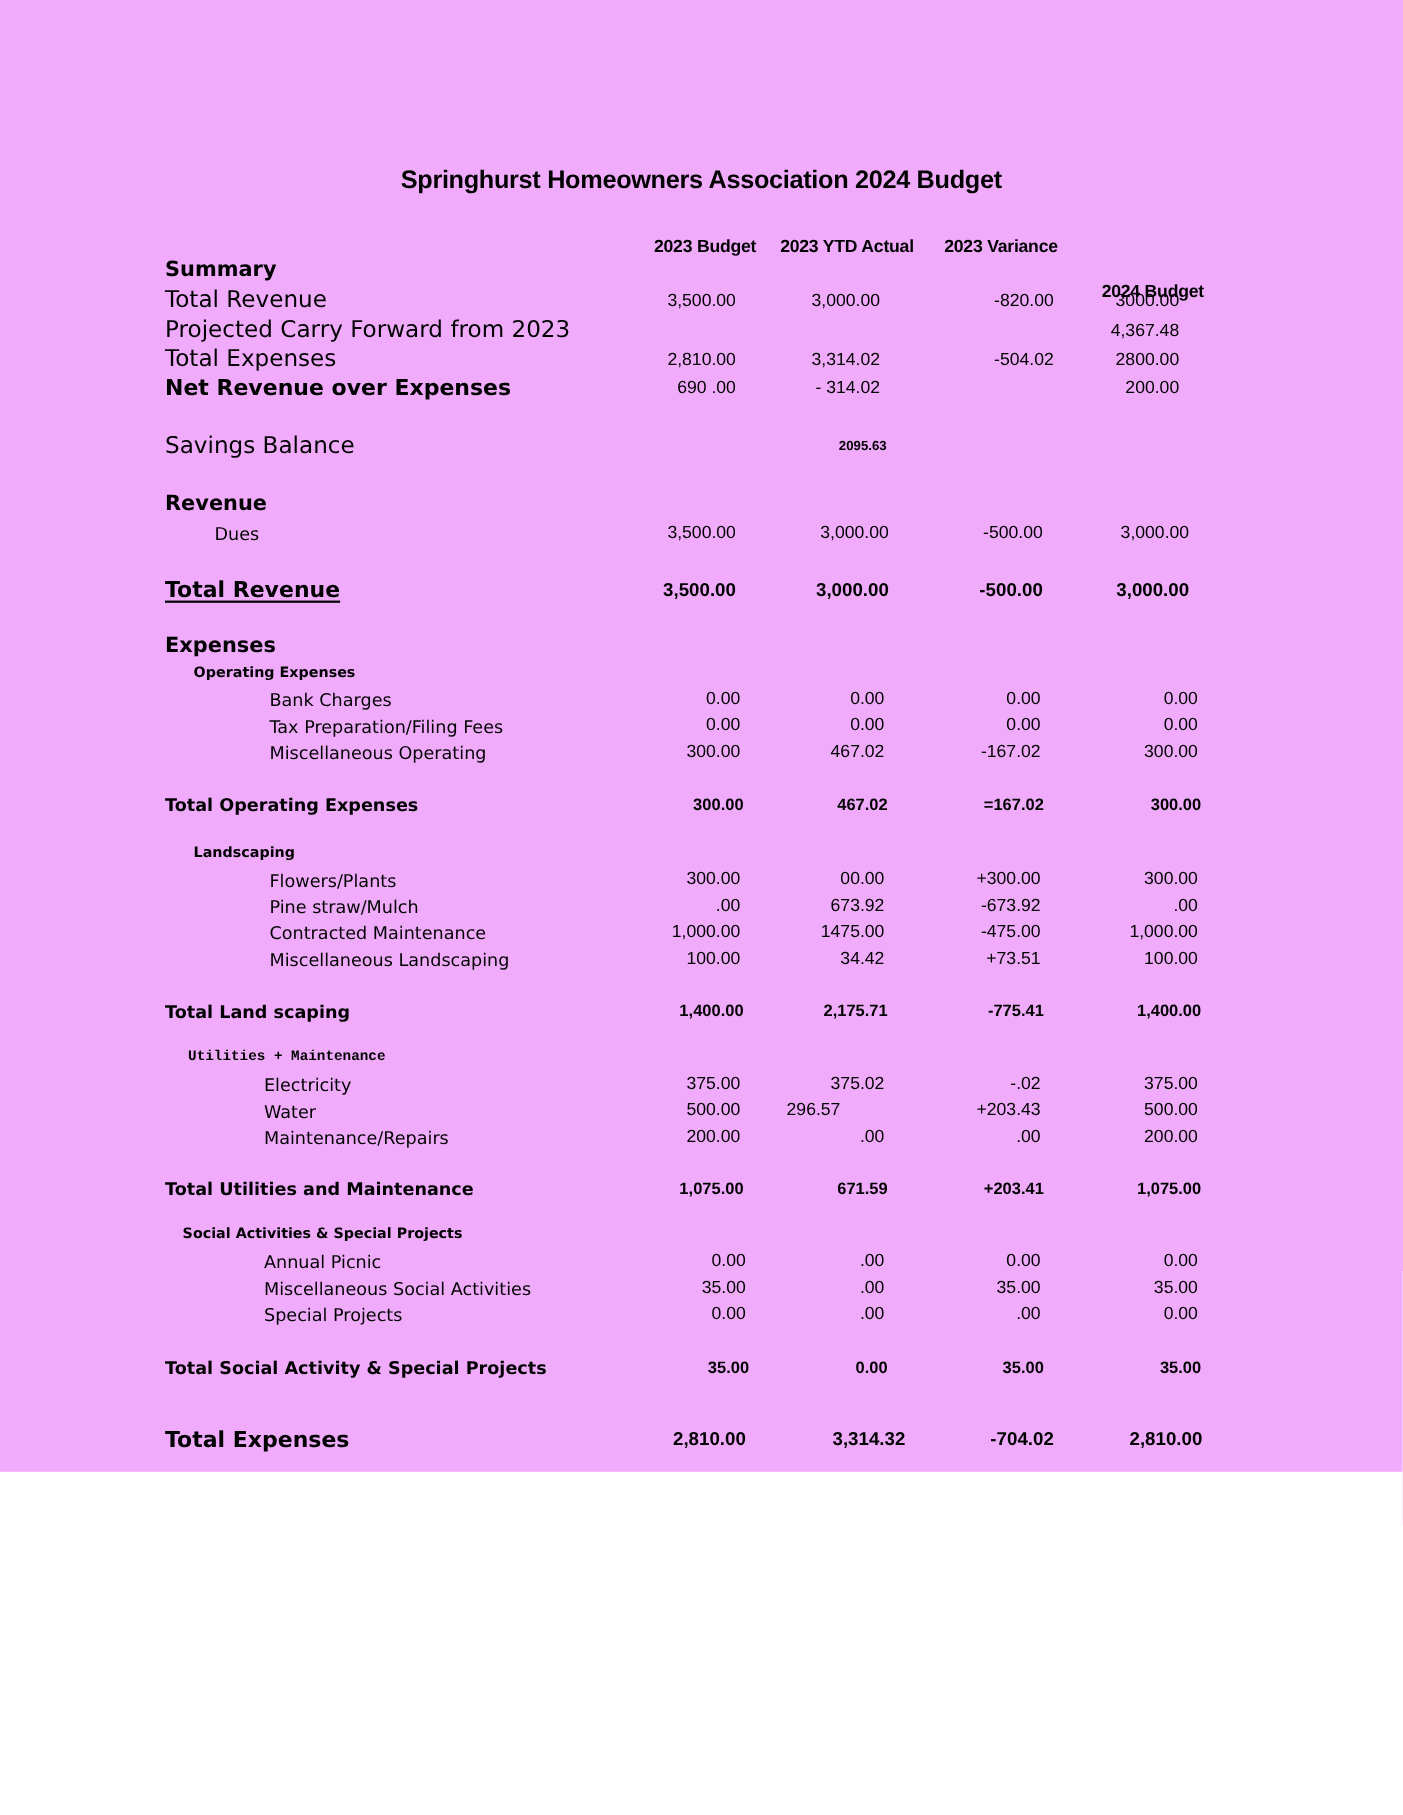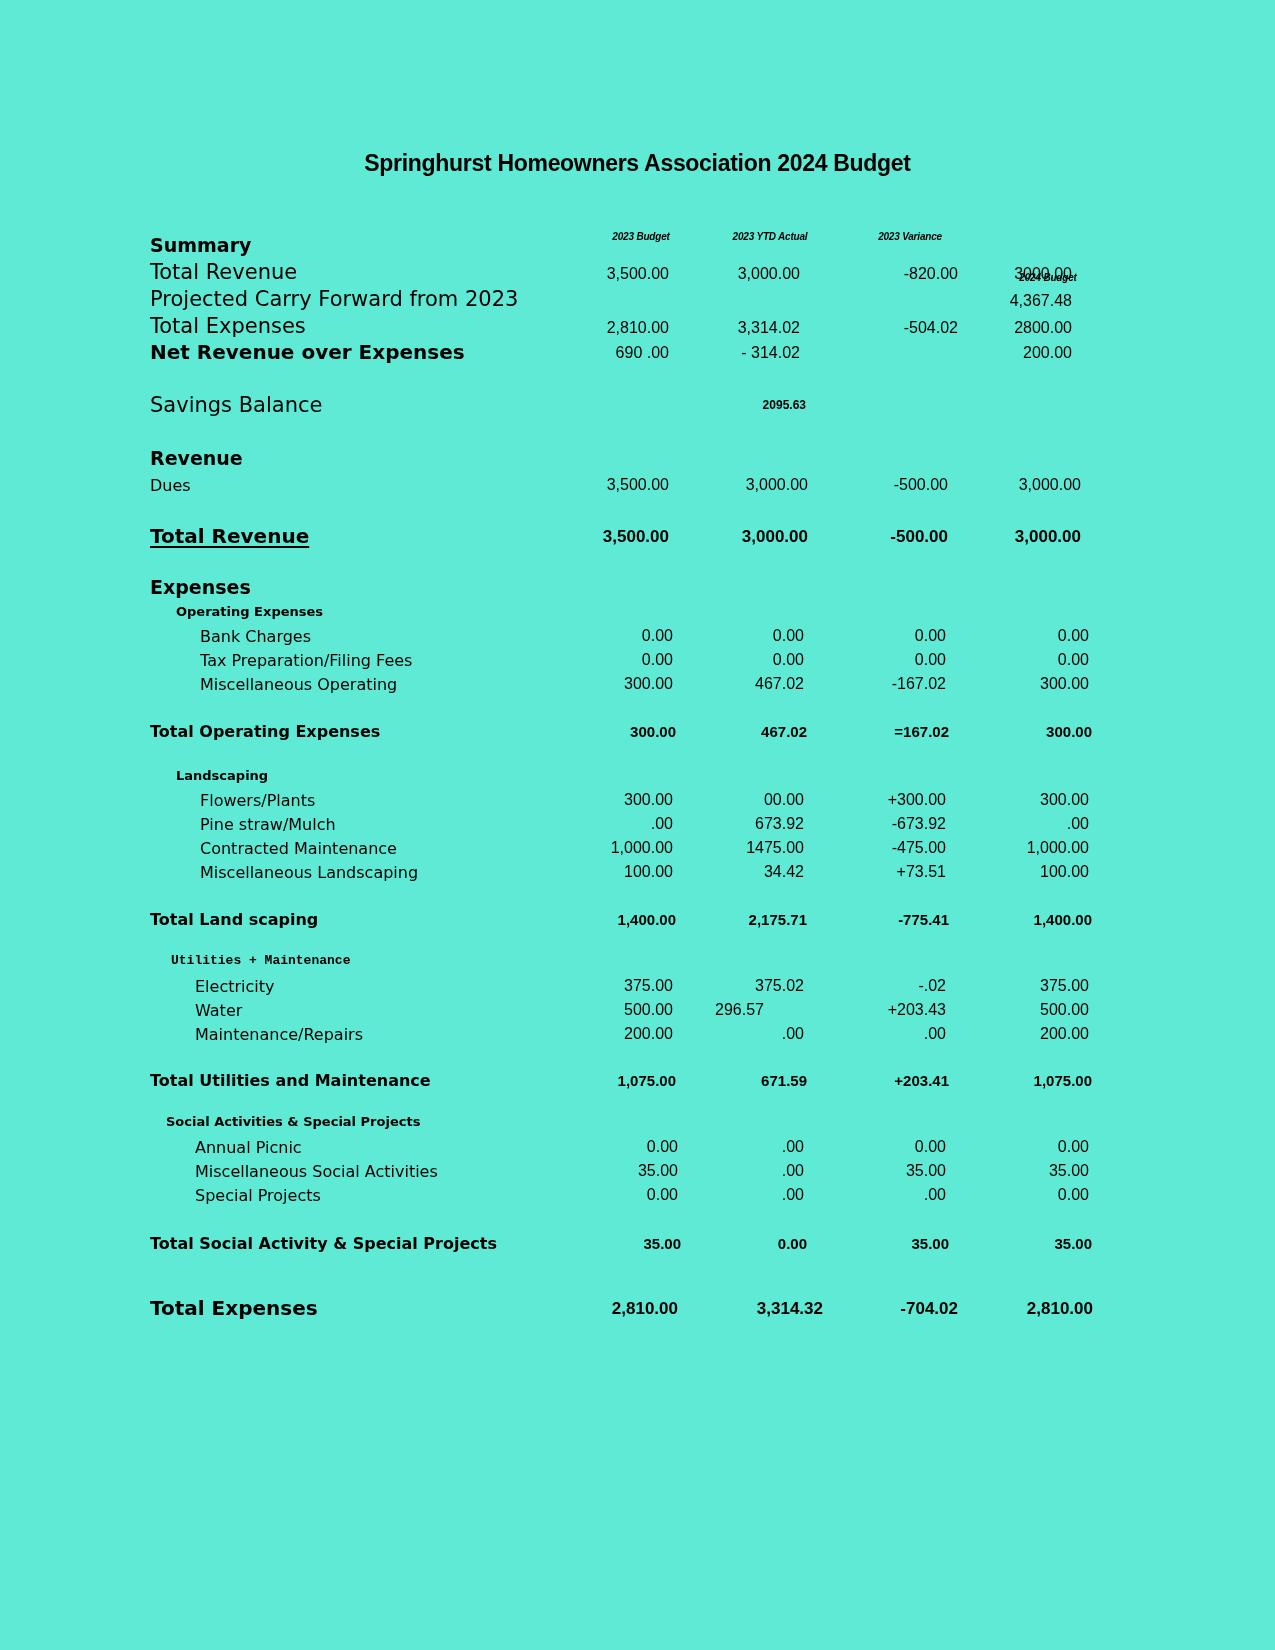--- a/index.html
+++ b/index.html
@@ -1,33 +1,33 @@
 <!DOCTYPE html>
 <html><head>
   <meta charset="utf-8">
   <style>
     html, body { margin: 0; padding: 0; background: #ffffff; }
     body { width: 1275px; height: 1650px; position: relative; overflow: hidden; color: #000; }
-    .page { position: absolute; left: 0; top: 0; width: 1275px; height: 1650px; background: #5eead4; }
+    .page { position: absolute; left: 0; top: 0; width: 1275px; height: 1338px; background: #f0abfc; }
     .title {
       position: absolute; left: 0; width: 1275px; top: 150px; text-align: center;
       font-family: "Liberation Sans", sans-serif; font-weight: bold; font-size: 23px; letter-spacing: -0.3px;
     }
     .colhdr {
-      position: absolute; top: 231px; font-family: "Liberation Sans", sans-serif;
-      font-weight: bold; font-size: 10px; text-align: center; width: 130px; letter-spacing: -0.2px; font-style: italic;
+      position: absolute; top: 216px; font-family: "Liberation Sans", sans-serif;
+      font-weight: bold; font-size: 16px; text-align: center; width: 130px; letter-spacing: -0.2px;
     }
     .row { position: absolute; left: 0; width: 1275px; }
     .lbl { position: absolute; white-space: nowrap; font-family: "DejaVu Sans", sans-serif; }
     .num { position: absolute; width: 120px; text-align: right; white-space: nowrap; font-family: "Liberation Sans", sans-serif; }
     .big { font-size: 21px; }
     .bigb { font-size: 20px; font-weight: bold; }
     .sec { font-size: 19px; font-weight: bold; }
     .sub { font-size: 13px; font-weight: bold; }
-    .item { font-size: 16px; }
+    .item { font-size: 16px; margin-left: 45px; }
     .tot { font-size: 16px; font-weight: bold; }
     .u { text-decoration: underline; text-decoration-thickness: 2px; text-underline-offset: 3px; }
     .n16 { font-size: 16px; }
     .n16b { font-size: 12px; font-weight: bold; }
     .n17b { font-size: 17px; font-weight: bold; }
     .n15b { font-size: 15px; font-weight: bold; }
   </style>
 </head>
 <body>
 

